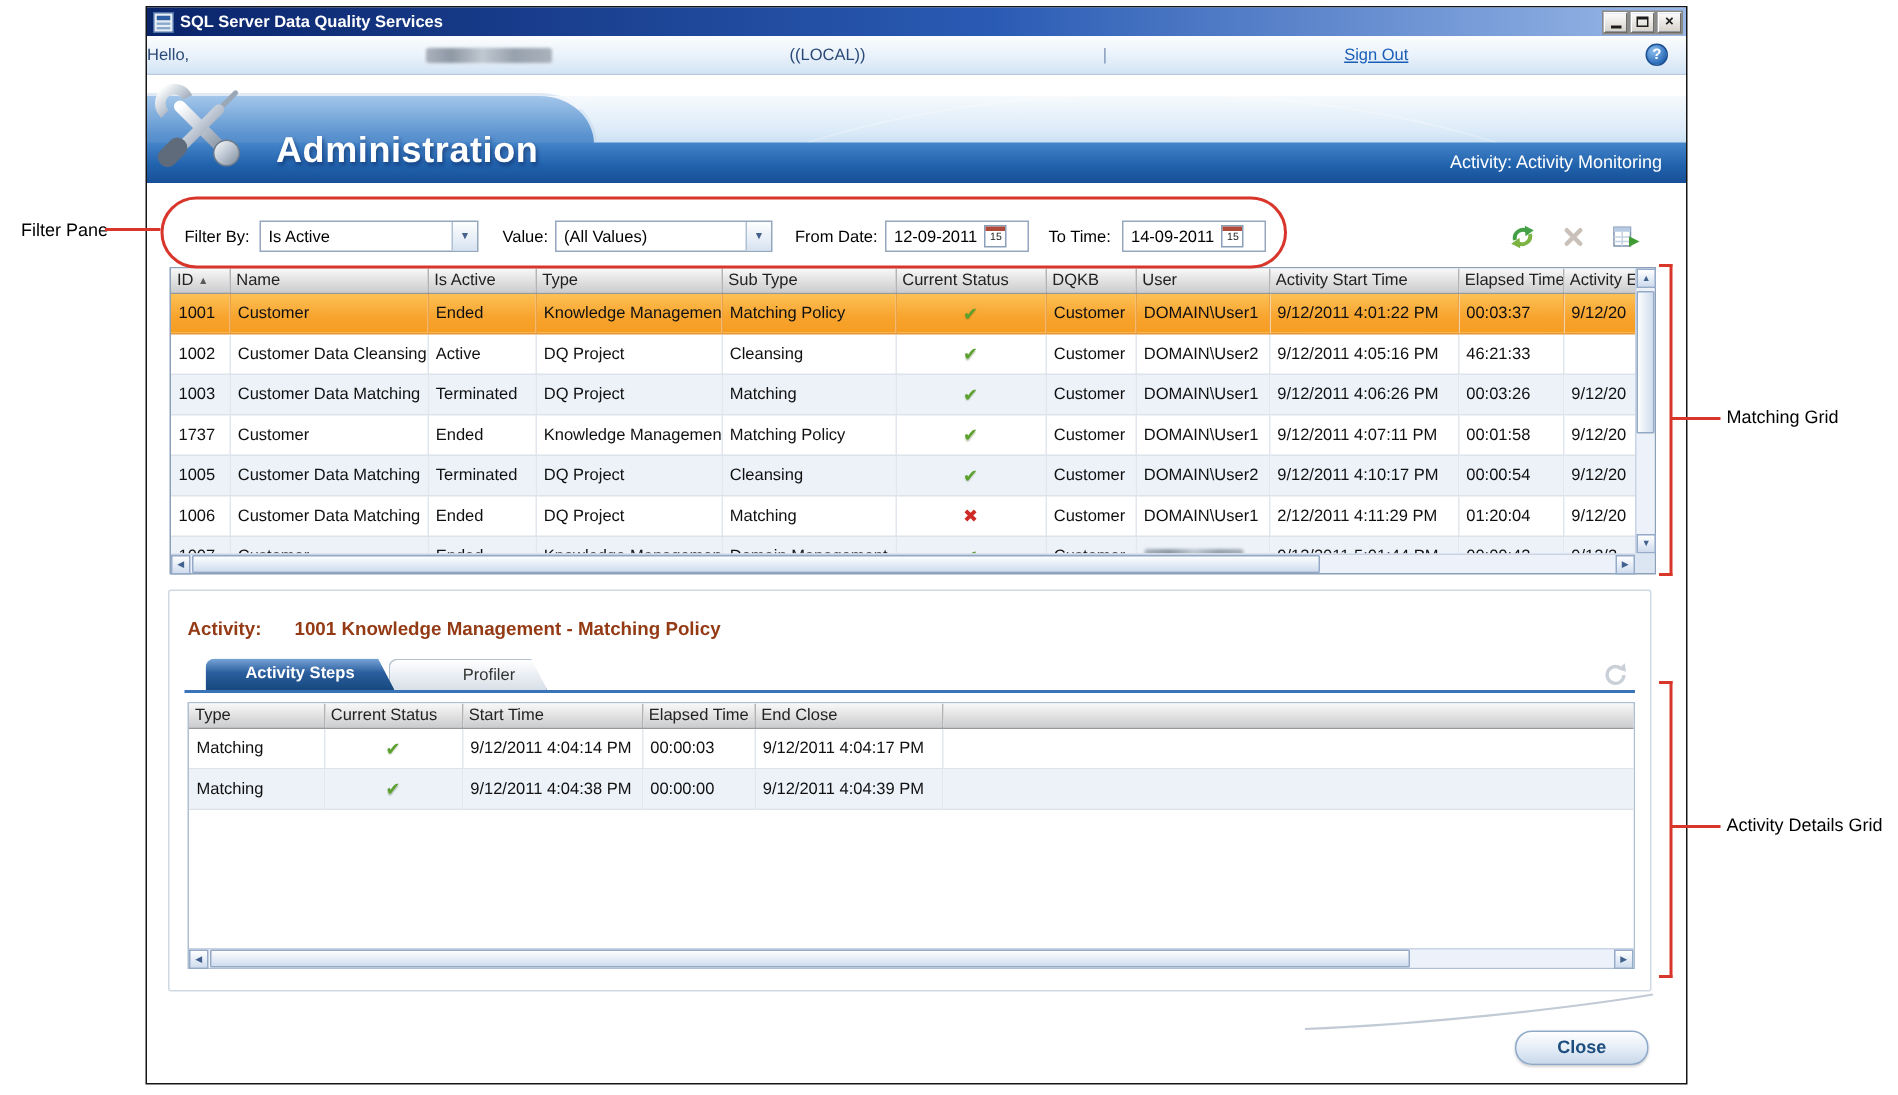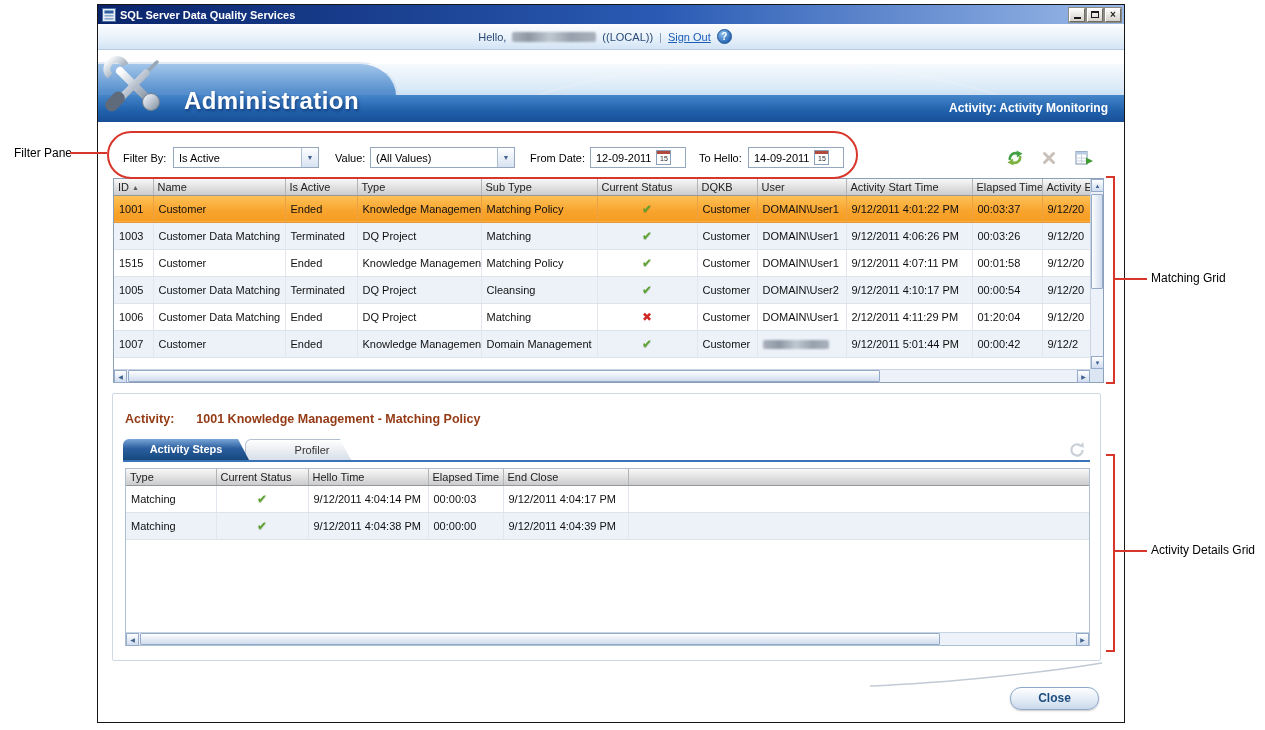--- a/index.html
+++ b/index.html
@@ -25,21 +25,21 @@
   .tbb { width:16px; height:14px; margin-left:2px; background:linear-gradient(180deg,#fdfcfb,#d6d2cb);
     border:1px solid; border-color:#ffffff #6f6c66 #6f6c66 #ffffff; outline:1px solid #8d8a84;
     display:flex; align-items:center; justify-content:center; font-size:10px; font-weight:bold; color:#1c1c1c; cursor:default; }
   .glyph-min { width:7px; height:2px; background:#1c1c1c; margin-top:7px; }
   .glyph-max { width:8px; height:7px; border:1px solid #1c1c1c; border-top-width:2px; }
   .glyph-x { line-height:12px; }
 
   
   .greetbar { position:absolute; left:0; top:19px; right:0; height:26px;
     background:linear-gradient(180deg,#fcfdfe 0%,#e8f1fa 55%,#d3e4f5 100%);
-    border-bottom:1px solid #b7cce4; display:flex; align-items:center; justify-content:center;
+    border-bottom:1px solid #b7cce4; display:flex; align-items:center; justify-content:space-between;
     padding-right:12px; gap:6px; color:#2a4a77; }
   .redact { display:inline-block; width:84px; height:10px; border-radius:2px;
     background:linear-gradient(90deg,#aab2bc,#8e98a4 20%,#c0c8d1 45%,#97a1ad 70%,#aab2bc);
     filter:blur(1px); }
   .redact-sm { display:inline-block; width:66px; height:9px; border-radius:2px;
     background:linear-gradient(90deg,#aab2bc,#8e98a4 25%,#c0c8d1 50%,#97a1ad 75%,#aab2bc);
     filter:blur(1px); vertical-align:middle; }
   .signout { color:#1b5eb8; text-decoration:underline; cursor:pointer; }
   .divider { color:#7d96b5; }
   .help { width:15px; height:15px; border-radius:50%; background:radial-gradient(circle at 35% 30%,#8cc0f0,#2d6cb8 70%,#1b4f92);
@@ -53,21 +53,21 @@
     background:linear-gradient(180deg,#4585c9 0%,#2263ae 55%,#174f97 100%); }
   .banner .tab-shape { position:absolute; left:0; top:6px; width:300px; height:60px;
     background:linear-gradient(180deg,#a3c6ea 0%,#5b93cf 45%,#2e6db8 100%);
     border-top-right-radius:38px 34px; border-top:2px solid rgba(255,255,255,.85); border-right:2px solid rgba(255,255,255,.7); }
   .banner .arc { position:absolute; border:1px solid rgba(255,255,255,.30); border-radius:50%; }
   .arc1 { width:760px; height:320px; left:290px; top:6px; }
   .arc2 { width:980px; height:430px; left:200px; top:-80px; }
   .banner-title { position:absolute; left:86px; top:31px; color:#fff; font-size:24px; font-weight:bold;
     letter-spacing:.4px; text-shadow:1px 2px 3px rgba(8,30,80,.55); }
   .banner-context { position:absolute; right:16px; bottom:0; height:27px; line-height:27px;
-    color:#fff; font-weight:bold; font-size:12px; }
+    color:#fff; font-weight:normal; font-size:12px; }
   .tools-icon { position:absolute; left:4px; top:-2px; width:64px; height:64px; }
 
   
   .flabel { position:absolute; font-size:11px; color:#000; white-space:nowrap; }
   .combo { position:absolute; height:21px; background:#fff; border:1px solid #94a7bd; display:flex;
     align-items:center; padding-left:5px; cursor:default; }
   .combo-value { flex:1; white-space:nowrap; overflow:hidden; }
   .combo-arrow { width:17px; height:100%; margin-left:4px; background:linear-gradient(180deg,#fefefe,#d7e3f2);
     border-left:1px solid #b0c0d4; display:flex; align-items:center; justify-content:center;
     font-size:7px; color:#44618c; }
@@ -116,21 +116,21 @@
   #ag-hthumb { left:14px; width:752px; } #dg-hthumb { left:14px; width:800px; }
   .sb-corner { position:absolute; right:0; bottom:0; width:13px; height:13px; background:#dce6f2; }
 
   
   .details-box { position:absolute; left:14px; top:388px; width:989px; height:268px;
     border:1px solid #cfd9e4; border-radius:2px; background:#fff; }
   .d-title { position:absolute; left:12px; top:18px; font-size:12.5px; font-weight:bold; color:#943b16; white-space:nowrap; }
   .d-title .d-val { margin-left:22px; }
   .tabstrip { position:absolute; left:10px; right:10px; top:45px; height:23px; border-bottom:2px solid #3a74b8; }
   .tab { position:absolute; top:0; height:21px; line-height:21px; text-align:center; font-size:11px;
-    clip-path:polygon(0 0, calc(100% - 11px) 0, 100% 100%, 0 100%); border-top-left-radius:6px; cursor:pointer; }
+    clip-path:polygon(0 0, calc(100% - 11px) 0, 100% 100%, 0 100%); border-top-left-radius:6px; cursor:pointer;margin-left:14px; }
   .tab.active { left:0; width:126px; z-index:2; color:#fff; font-weight:bold;
     background:linear-gradient(180deg,#7aa6d8 0%,#2a5e9e 45%,#17497e 100%); }
   .tab.inactive { left:122px; width:106px; z-index:1; color:#333;
     background:linear-gradient(180deg,#ffffff 0%,#e9edf2 55%,#d8dfe8 100%); border:1px solid #b3c0d0; border-bottom:none;padding-left:28px; }
   .d-refresh { position:absolute; right:4px; top:2px; width:18px; height:18px; opacity:.45; }
   #details-grid { left:12px; top:74px; width:965px; height:178px; border-color:#aebfd2; }
   #dg-viewport { width:963px; height:163px; }
 
   
   .footer-curve { position:absolute; left:770px; top:657px; width:236px; height:26px; }
@@ -227,21 +227,21 @@
       <span class="combo-value">(All Values)</span>
       <span class="combo-arrow">▼</span>
     </div>
     <span class="flabel" style="left:432px; top:147px;">From Date:</span>
     <div class="datefield" style="left:492px; top:142px; width:96px;">
       <span>12-09-2011</span>
       <span class="cal">
           <span class="cal-day">15</span>
         </span>
     </div>
-    <span class="flabel" style="left:601px; top:147px;">To Hello:</span>
+    <span class="flabel" style="left:601px; top:147px;">To Time:</span>
     <div class="datefield" style="left:650px; top:142px; width:96px;">
       <span>14-09-2011</span>
       <span class="cal">
           <span class="cal-day">15</span>
         </span>
     </div>
 
     <span class="tool-btn" style="left:906px; top:143px;">
       <svg width="18" height="16" viewBox="0 0 18 16">
         <path d="M4 10 A5.5 5.5 0 0 1 12.5 4.2" stroke="#43a047" stroke-width="2.6" fill="none"></path>
@@ -291,35 +291,48 @@
                 <td>Ended</td>
                 <td>Knowledge Management</td>
                 <td>Matching Policy</td>
                 <td class="c-status"><span class="st-ok">✔</span></td>
                 <td>Customer</td>
                 <td>DOMAIN\User1</td>
                 <td>9/12/2011 4:01:22 PM</td>
                 <td>00:03:37</td>
                 <td>9/12/20</td>
               </tr>
+              <tr class="">
+                <td>1002</td>
+                <td>Customer Data Cleansing</td>
+                <td>Active</td>
+                <td>DQ Project</td>
+                <td>Cleansing</td>
+                <td class="c-status"><span class="st-ok">✔</span></td>
+                <td>Customer</td>
+                <td>DOMAIN\User2</td>
+                <td>9/12/2011 4:05:16 PM</td>
+                <td>46:21:33</td>
+                <td></td>
+              </tr>
               <tr class="alt">
                 <td>1003</td>
                 <td>Customer Data Matching</td>
                 <td>Terminated</td>
                 <td>DQ Project</td>
                 <td>Matching</td>
                 <td class="c-status"><span class="st-ok">✔</span></td>
                 <td>Customer</td>
                 <td>DOMAIN\User1</td>
                 <td>9/12/2011 4:06:26 PM</td>
                 <td>00:03:26</td>
                 <td>9/12/20</td>
               </tr>
               <tr class="">
-                <td>1515</td>
+                <td>1737</td>
                 <td>Customer</td>
                 <td>Ended</td>
                 <td>Knowledge Management</td>
                 <td>Matching Policy</td>
                 <td class="c-status"><span class="st-ok">✔</span></td>
                 <td>Customer</td>
                 <td>DOMAIN\User1</td>
                 <td>9/12/2011 4:07:11 PM</td>
                 <td>00:01:58</td>
                 <td>9/12/20</td>
@@ -397,21 +410,21 @@
           </svg>
         </span>
       </div>
       <div class="grid-frame" id="details-grid">
         <div class="grid-viewport" id="dg-viewport">
           <table class="dgrid" id="dg-table">
             <thead>
                 <tr id="dg-head">
                   <th style="width: 90px;"><span>Type</span></th>
                   <th style="width: 92px;"><span>Current Status</span></th>
-                  <th style="width: 120px;"><span>Hello Time</span></th>
+                  <th style="width: 120px;"><span>Start Time</span></th>
                   <th style="width: 75px;"><span>Elapsed Time</span></th>
                   <th style="width: 125px;"><span>End Close</span></th>
                   <th style="width: 461px;"></th>
                 </tr>
               </thead>
             <tbody id="dg-body">
                 <tr class="">
                   <td>Matching</td>
                   <td class="c-status"><span class="st-ok">✔</span></td>
                   <td>9/12/2011 4:04:14 PM</td>

